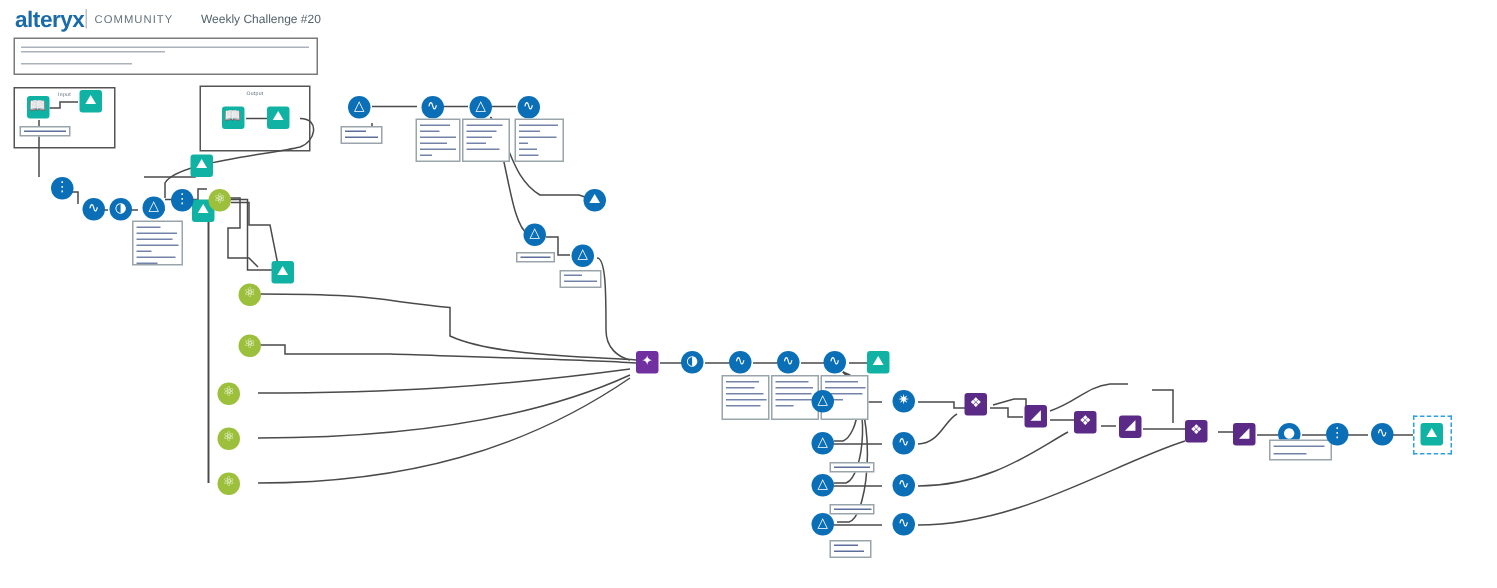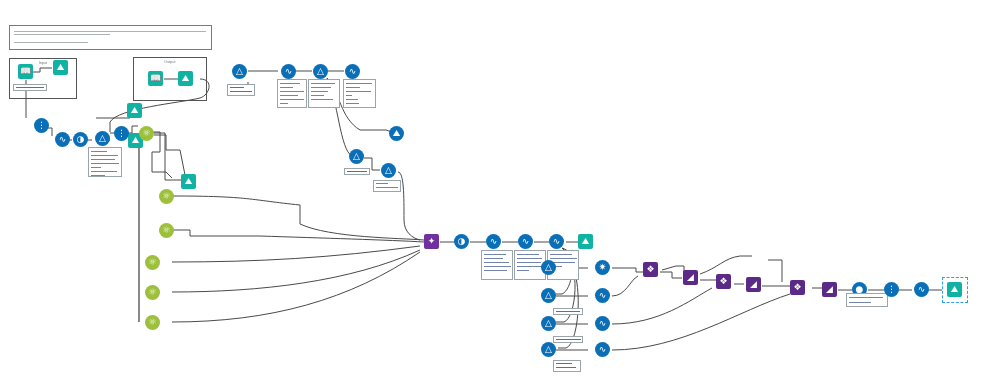--- a/index.html
+++ b/index.html
@@ -42,20 +42,26 @@
   svg.wires{position:absolute;left:0;top:0;width:998px;height:392px;pointer-events:none;}
   svg.wires path{fill:none;stroke:#4a4a4a;stroke-width:1;}
   svg.wires path.thick{stroke-width:1.3;}
   .lblbox{position:absolute;border:1px solid #9aa4ab;background:#fff;box-sizing:border-box;}
 </style>
 </head>
 <body>
 
 <div id="canvas">
 
+  <div id="header">
+    <div class="brand">alteryx</div>
+    <div class="brand-div"></div>
+    <div class="brand-sub">COMMUNITY</div>
+    <div class="challenge">Weekly Challenge #20</div>
+  </div>
 
   <div class="comment" style="left:9px;top:25px;width:203px;height:25px;">
     <div class="line" style="left:4px;top:5px;width:192px;"></div>
     <div class="line" style="left:4px;top:8px;width:96px;"></div>
     <div class="line" style="left:4px;top:16px;width:74px;"></div>
   </div>
 
   <div class="container" style="left:9px;top:58px;width:68px;height:41px;">
     <div class="ctitle">Input</div>
   </div>

